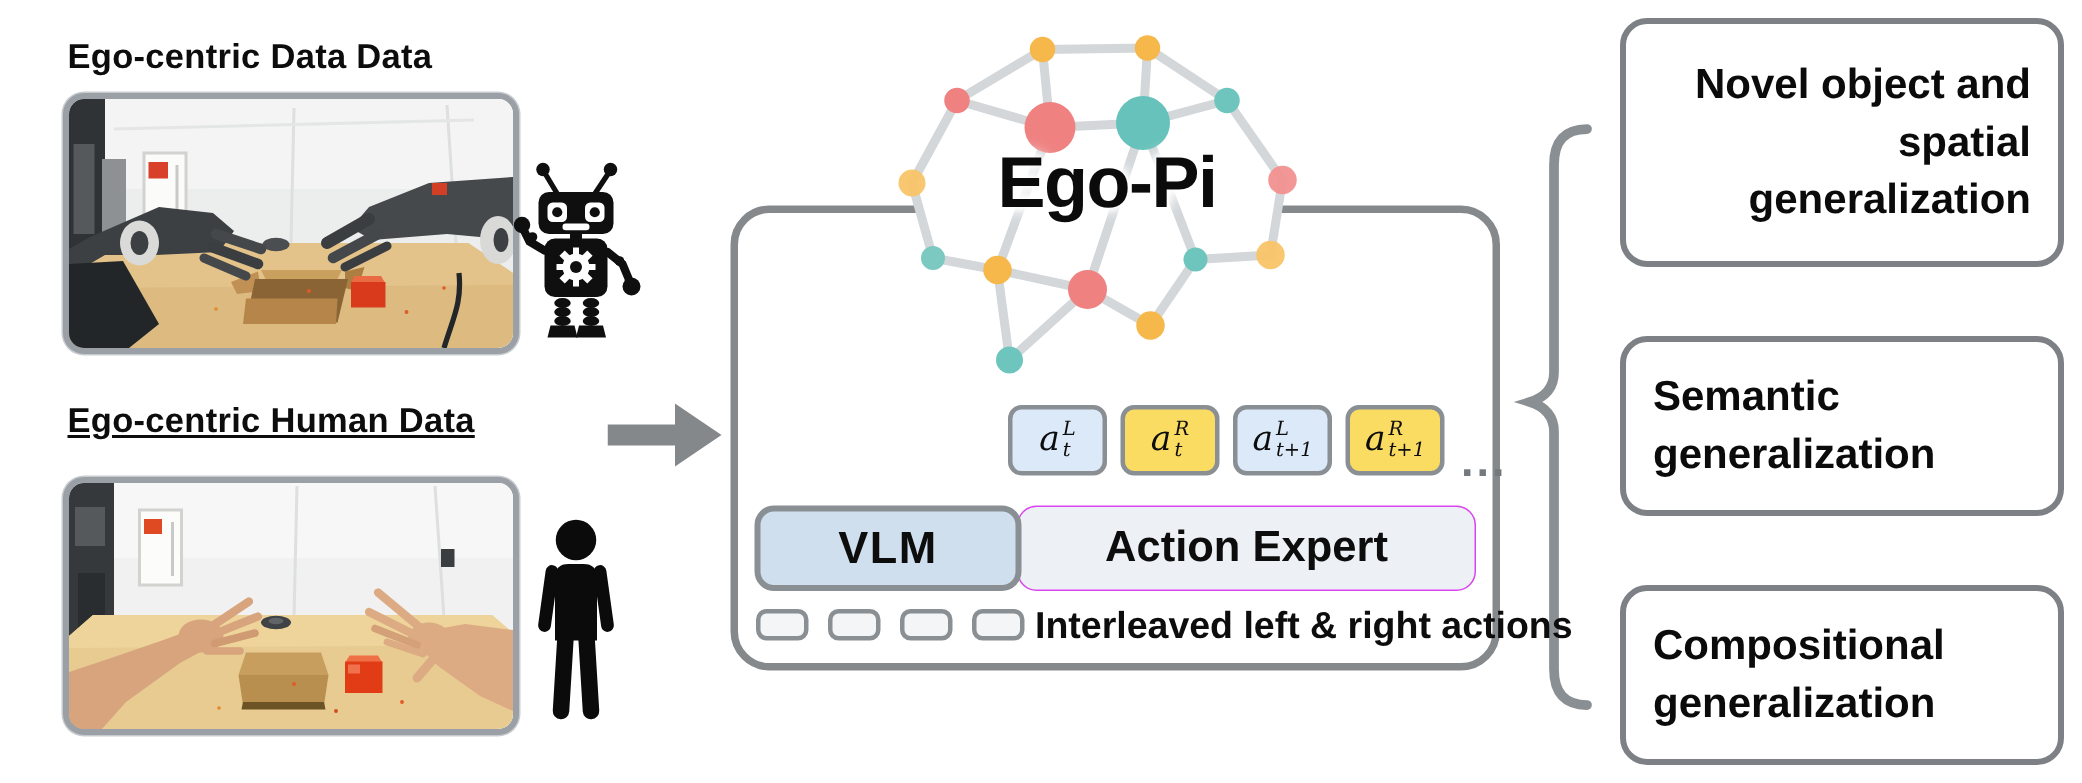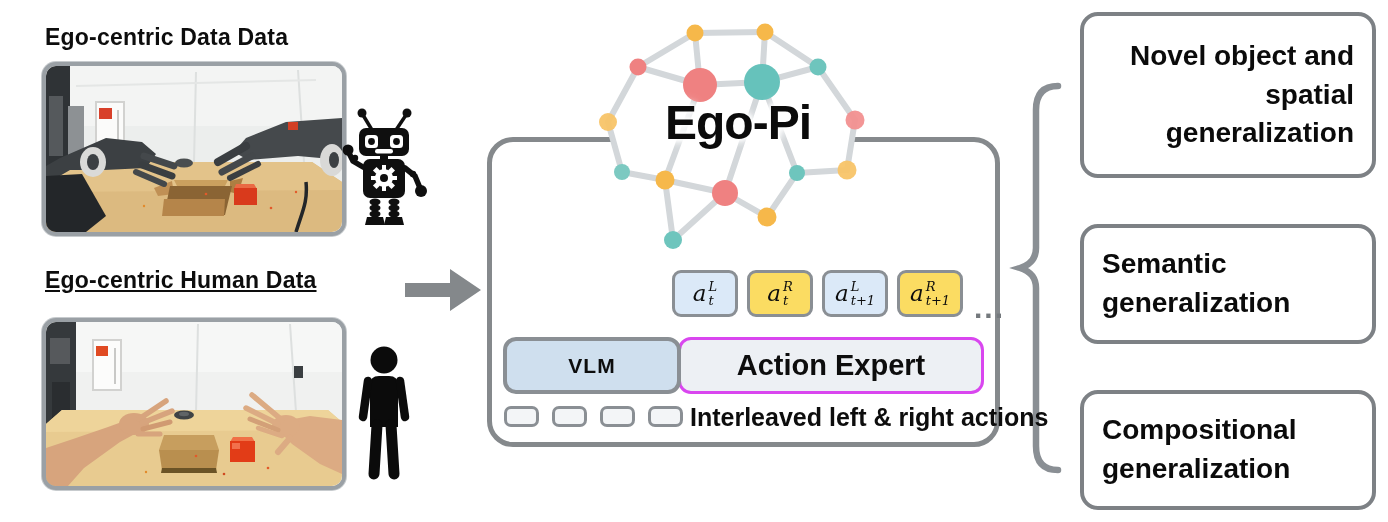--- a/index.html
+++ b/index.html
@@ -35,24 +35,24 @@
   .token.blue{background:#dbe9f8;}
   .token.yellow{background:#fbdc62;}
   .token .base{font-size:23px;line-height:1;}
   .token .ss{display:inline-flex;flex-direction:column;align-items:flex-start;margin-left:2px;line-height:1;}
   .token .sup,.token .sub{font-size:13px;line-height:1.05;font-style:italic;}
   .tok-ellipsis{align-self:flex-end;font-size:30px;font-weight:bold;color:#74797d;line-height:.6;letter-spacing:2px;margin-left:2px;}
   
   .vlm-box{
     left:503px;top:337px;width:178px;height:57px;background:#cfdfee;border:4px solid #8a8f94;border-radius:13px;
     box-sizing:border-box;display:flex;align-items:center;justify-content:center;z-index:3;
-    font-size:21px;font-weight:bold;letter-spacing:1px;
+    font-size:30px;font-weight:bold;letter-spacing:1px;
   }
   .expert-box{
-    left:678px;top:337px;width:306px;height:57px;background:#edf0f4;border:3px solid #d946ef;border-radius:13px;
+    left:678px;top:337px;width:306px;height:57px;background:#edf0f4;border:1px solid #d946ef;border-radius:13px;
     box-sizing:border-box;display:flex;align-items:center;justify-content:center;z-index:2;
     font-size:29px;font-weight:bold;
   }
   .chip-row{left:504px;top:406px;display:flex;gap:13px;z-index:3;}
   .chip{width:35px;height:21px;border:3px solid #8a8f94;border-radius:7px;background:#f3f5f7;box-sizing:border-box;}
   .interleaved{left:690px;top:403px;font-size:25px;font-weight:bold;white-space:nowrap;z-index:3;}
   
   .gen-card{
     left:1080px;width:296px;border:4px solid #7d8185;border-radius:18px;background:#fff;box-sizing:border-box;
     display:flex;align-items:center;padding:10px 18px;

